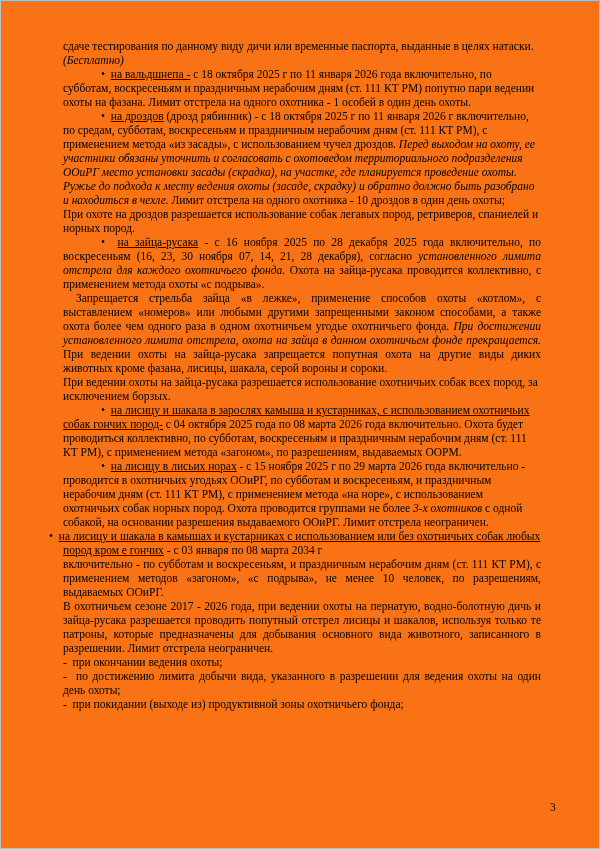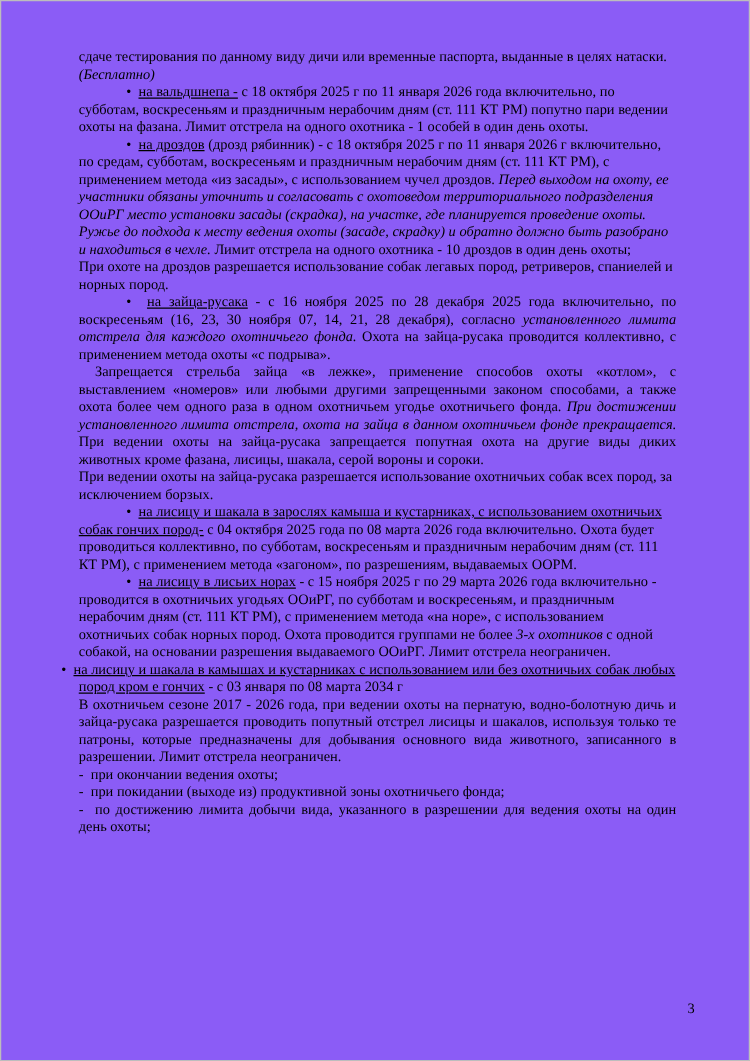--- a/index.html
+++ b/index.html
@@ -1,18 +1,18 @@
 <!DOCTYPE html>
 <html><head>
 <meta charset="utf-8">
 <style>
   *{box-sizing:border-box}
   html,body{margin:0;padding:0;background:#ffffff}
   .page{
-    position:relative;width:600px;height:849px;background:#8b5cf6;
+    position:relative;width:600px;height:849px;background:#f97316;
     border:1px solid #bdbdbd;overflow:hidden;
     font-family:"Liberation Serif","DejaVu Serif",serif;
     font-size:11.5px;line-height:14px;color:#000;
   }
   .doc{position:absolute;left:62px;top:38px;width:478px}
   p.para{margin:0;padding:0}
   .ind-b{text-indent:38px}
   .ind-s{text-indent:13px}
   .blk{margin-left:40px;text-indent:-14px}
   .just{text-align:justify}
@@ -30,19 +30,20 @@
       <p class="para"><span class="b i">(Бесплатно)</span></p>
       <p class="para ind-b"><span>•&nbsp; </span><span class="b u">на вальдшнепа -</span><span class="b"> с 18 октября 2025 г по 11 января 2026 года включительно, по субботам, воскресеньям и праздничным нерабочим дням (ст. 111 КТ РМ) попутно пари ведении охоты на фазана.</span><span> Лимит отстрела на одного охотника - 1 особей в один день охоты.</span></p>
       <p class="para ind-b"><span>•&nbsp; </span><span class="b u">на дроздов</span><span> (дрозд рябинник) - </span><span class="b">с 18 октября 2025 г по 11 января 2026 г включительно, по средам, субботам, воскресеньям и праздничным нерабочим дням (ст. 111 КТ РМ),</span><span> с применением метода «из засады», с использованием чучел дроздов. </span><span class="b i">Перед выходом на охоту, ее участники обязаны уточнить и согласовать с охотоведом территориального подразделения ООиРГ место установки засады (скрадка), на участке, где планируется проведение охоты. Ружье до подхода к месту ведения охоты (засаде, скрадку) и обратно должно быть разобрано и находиться в чехле.</span><span> Лимит отстрела на одного охотника - 10 дроздов в один день охоты;</span></p>
       <p class="para"><span>При охоте на дроздов разрешается использование собак легавых пород, ретриверов, спаниелей и норных пород.</span></p>
       <p class="para ind-b just"><span>•&nbsp; </span><span class="b u">на зайца-русака</span><span class="b"> - </span><span class="b">с 16 ноября 2025 по 28 декабря 2025 года включительно, по</span><span> воскресеньям (16, 23, 30 ноября 07, 14, 21, 28 декабря), согласно </span><span class="b i">установленного лимита отстрела для каждого охотничьего фонда.</span><span> Охота на зайца-русака проводится коллективно, с применением метода охоты «с подрыва».</span></p>
       <p class="para ind-s just"><span>Запрещается стрельба зайца «в лежке», применение способов охоты «котлом», с выставлением «номеров» или любыми другими запрещенными законом способами, а также охота более чем одного раза в одном охотничьем угодье охотничьего фонда. </span><span class="b i">При достижении установленного лимита отстрела, охота на зайца в данном охотничьем фонде прекращается.</span><span> При ведении охоты на зайца-русака запрещается попутная охота на другие виды диких животных кроме фазана, лисицы, шакала, серой вороны и сороки.</span></p>
       <p class="para"><span>При ведении охоты на зайца-русака разрешается использование охотничьих собак всех пород, за исключением борзых.</span></p>
       <p class="para ind-b"><span>•&nbsp; </span><span class="u">на лисицу и шакала в зарослях камыша и кустарниках, с использованием охотничьих собак гончих пород-</span><span> с 04 октября 2025 года по 08 марта 2026 года включительно. Охота будет проводиться коллективно, по субботам, воскресеньям и праздничным нерабочим дням (ст. 111 КТ РМ), с применением метода «загоном», по разрешениям, выдаваемых ООРМ.</span></p>
       <p class="para ind-b"><span>•&nbsp; </span><span class="u">на лисицу в лисьих норах</span><span> - с 15 ноября 2025 г по 29 марта 2026 года включительно - проводится в охотничьих угодьях ООиРГ, по субботам и воскресеньям, и праздничным нерабочим дням (ст. 111 КТ РМ), с применением метода «на норе», с использованием охотничьих собак норных пород. Охота проводится группами не более </span><span class="b i">3-х охотников</span><span> с одной собакой, на основании разрешения выдаваемого ООиРГ. Лимит отстрела неограничен.</span></p>
       <p class="para blk"><span>•&nbsp; </span><span class="u">на лисицу и шакала в камышах и кустарниках с использованием или без охотничьих собак любых пород кром е гончих</span><span> - с 03 января по 08 марта 2034 г</span></p>
+      <p class="para just"><span>включительно - по субботам и воскресеньям, и праздничным нерабочим дням (ст. 111 КТ РМ), с применением методов «загоном», «с подрыва», не менее 10 человек, по разрешениям, выдаваемых ООиРГ.</span></p>
       <p class="para just"><span>В охотничьем сезоне 2017 - 2026 года, при ведении охоты на пернатую, водно-болотную дичь и зайца-русака разрешается проводить попутный отстрел лисицы и шакалов, используя </span><span class="b">только те патроны</span><span>, которые предназначены для добывания основного вида животного, записанного в разрешении. Лимит отстрела неограничен.</span></p>
       <p class="para"><span>-&nbsp; при окончании ведения охоты;</span></p>
+      <p class="para just"><span>-&nbsp; по достижению лимита добычи вида, указанного в разрешении для ведения охоты на один день охоты;</span></p>
       <p class="para"><span>-&nbsp; при покидании (выходе из) продуктивной зоны охотничьего фонда;</span></p>
-      <p class="para just"><span>-&nbsp; по достижению лимита добычи вида, указанного в разрешении для ведения охоты на один день охоты;</span></p>
     </div>
   <div class="pagenum">3</div>
 </div>
 
 </body></html>

